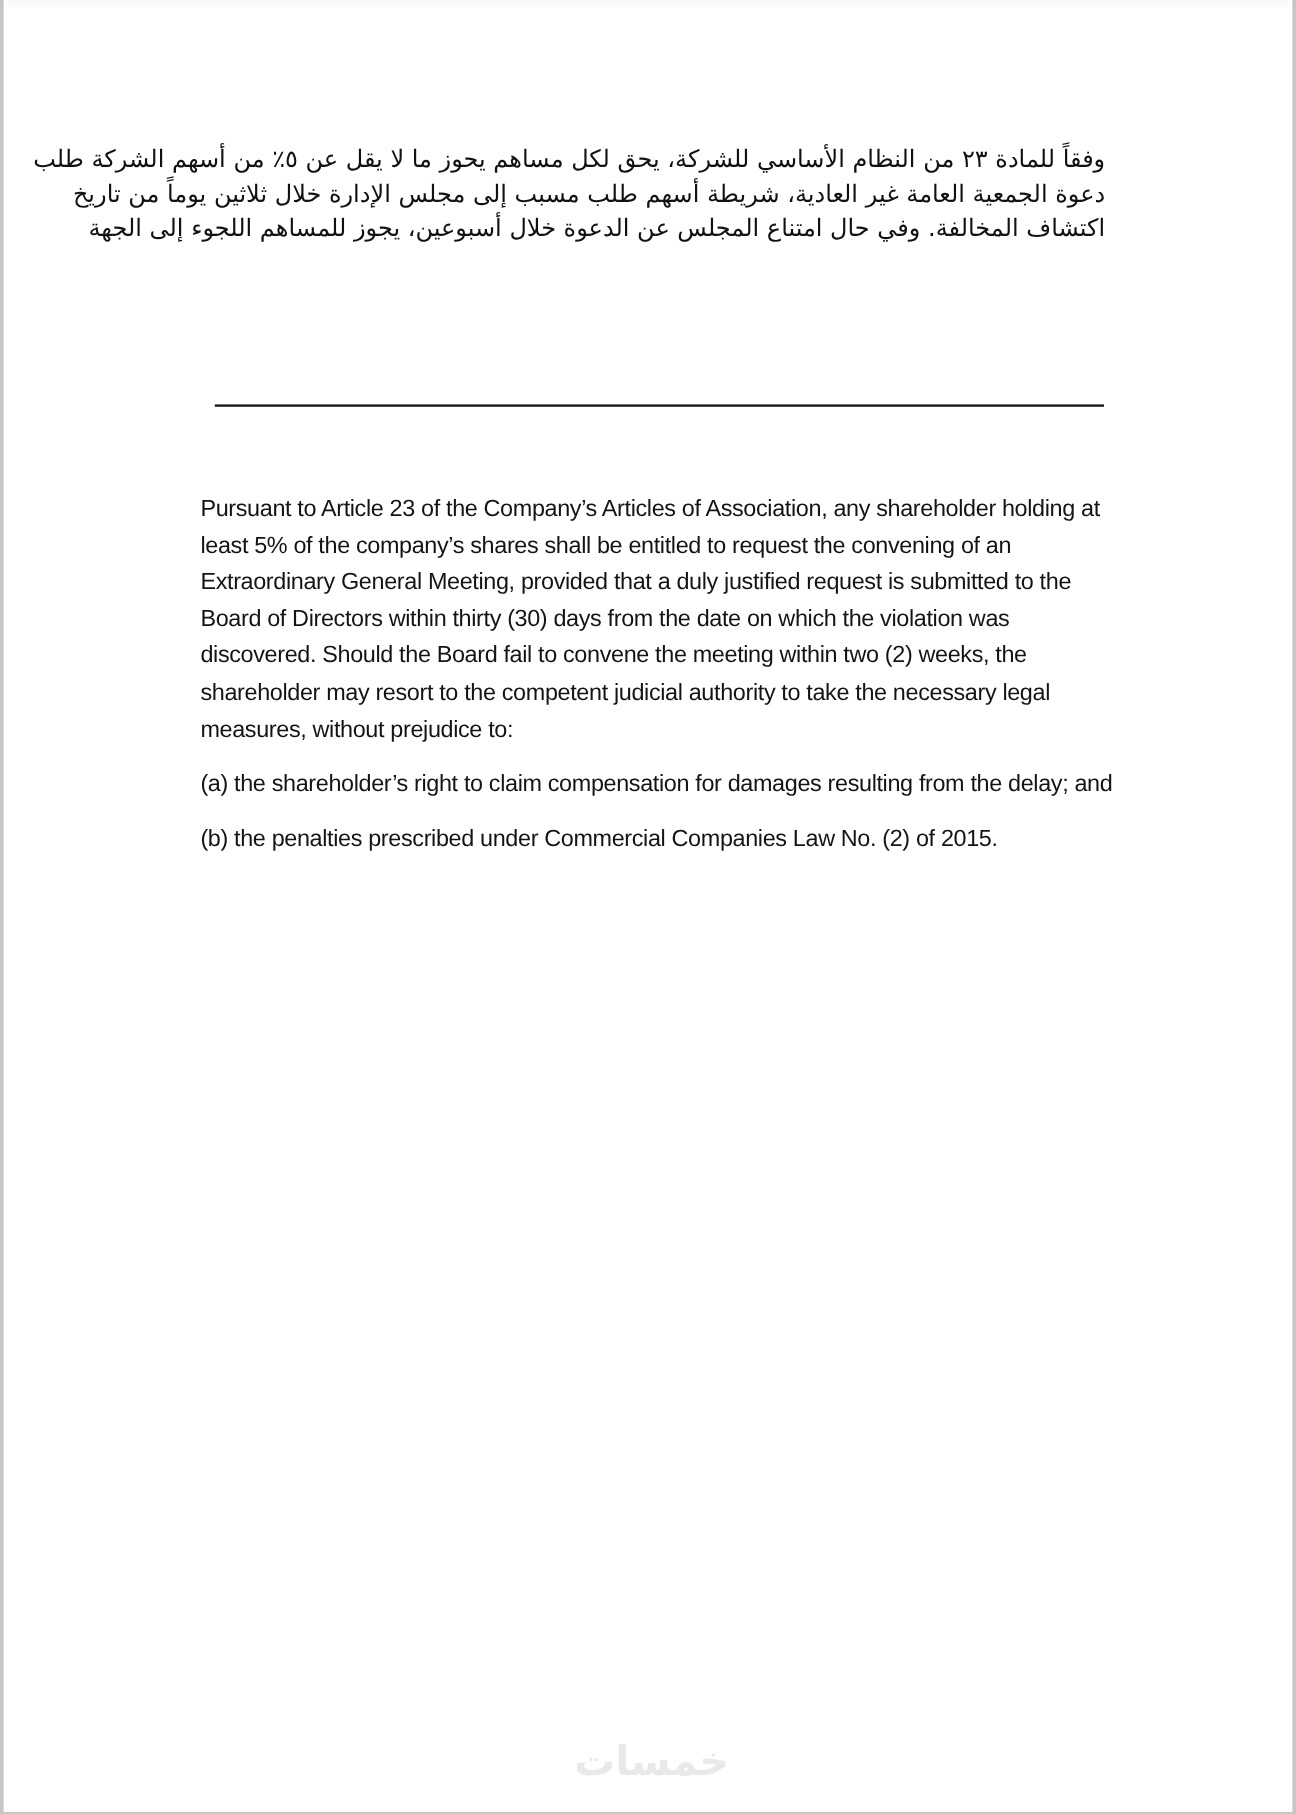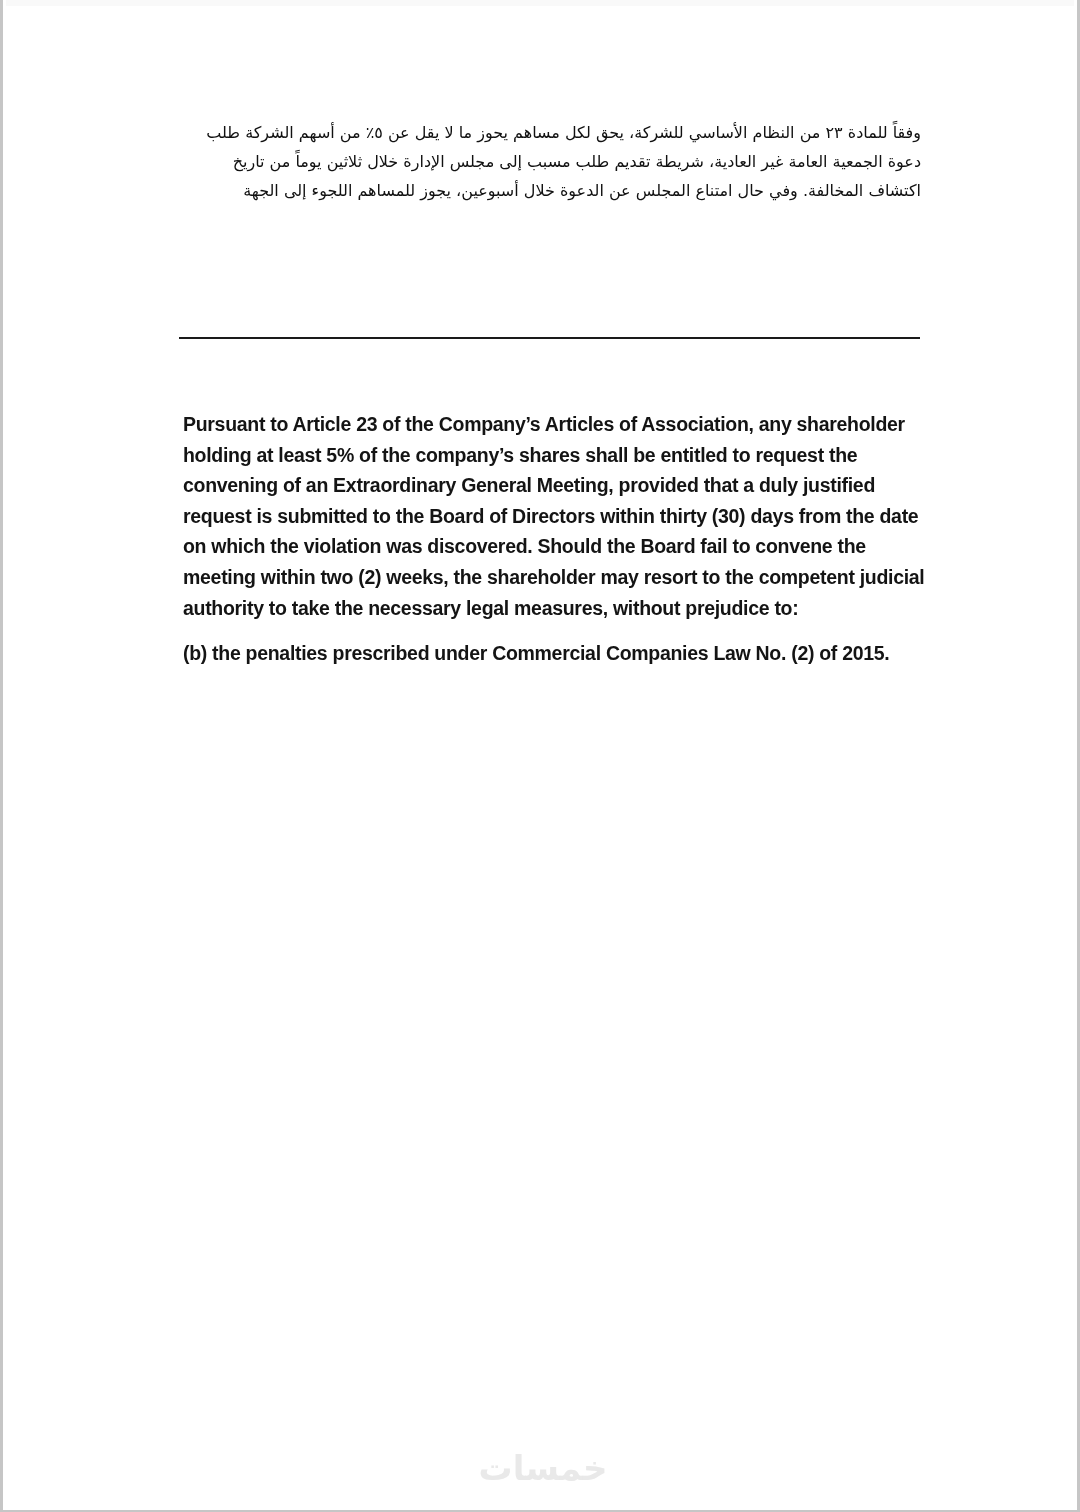--- a/index.html
+++ b/index.html
@@ -35,21 +35,21 @@
     }
     .arabic-block {
       position: absolute;
       left: 165px;
       top: 118px;
       width: 753px;
       direction: rtl;
       text-align: justify;
       text-align-last: right;
       font-family: "DejaVu Sans", sans-serif;
-      font-size: 16px;
+      font-size: 20px;
       line-height: 29.2px;
       color: #111111;
     }
     .arabic-line {
       display: block;
       white-space: nowrap;
       text-align: right;
     }
     .divider {
       position: absolute;
@@ -64,22 +64,21 @@
       left: 164px;
       top: 409px;
       width: 760px;
       font-family: "Liberation Sans", sans-serif;
       font-size: 19.5px;
       line-height: 30.6px;
       color: #141414;
       letter-spacing: -0.3px;
     }
     .english-block p {
-      margin: 0 0 15px 16px;
-      font-weight: bold;
+      margin: 0 0 15px 0;
     }
     .watermark {
       position: absolute;
       left: 470px;
       top: 1448px;
       width: 140px;
       height: 40px;
       font-family: "DejaVu Sans", sans-serif;
       font-size: 34px;
       color: #e9e9e9;
@@ -91,25 +90,26 @@
     }
   </style>
 </head>
 <body>
 
 <div class="page">
   <div class="top-shade"></div>
 
   <div class="arabic-block">
     <span class="arabic-line">وفقاً للمادة ٢٣ من النظام الأساسي للشركة، يحق لكل مساهم يحوز ما لا يقل عن ٥٪ من أسهم الشركة طلب</span>
-    <span class="arabic-line">دعوة الجمعية العامة غير العادية، شريطة تقديم طلب مسبب إلى مجلس الإدارة خلال ثلاثين يوماً من تاريخ</span>
+    <span class="arabic-line">دعوة الجمعية العامة غير العادية، شريطة أسهم طلب مسبب إلى مجلس الإدارة خلال ثلاثين يوماً من تاريخ</span>
     <span class="arabic-line">اكتشاف المخالفة. وفي حال امتناع المجلس عن الدعوة خلال أسبوعين، يجوز للمساهم اللجوء إلى الجهة</span>
   </div>
 
   <div class="divider"></div>
 
   <div class="english-block">
     <p>Pursuant to Article 23 of the Company’s Articles of Association, any shareholder holding at least 5% of the company’s shares shall be entitled to request the convening of an Extraordinary General Meeting, provided that a duly justified request is submitted to the Board of Directors within thirty (30) days from the date on which the violation was discovered. Should the Board fail to convene the meeting within two (2) weeks, the shareholder may resort to the competent judicial authority to take the necessary legal measures, without prejudice to:</p>
+    <p>(a) the shareholder’s right to claim compensation for damages resulting from the delay; and</p>
     <p>(b) the penalties prescribed under Commercial Companies Law No. (2) of 2015.</p>
   </div>
 
   <div class="watermark">خمسات</div>
 </div>
 
 </body></html>

